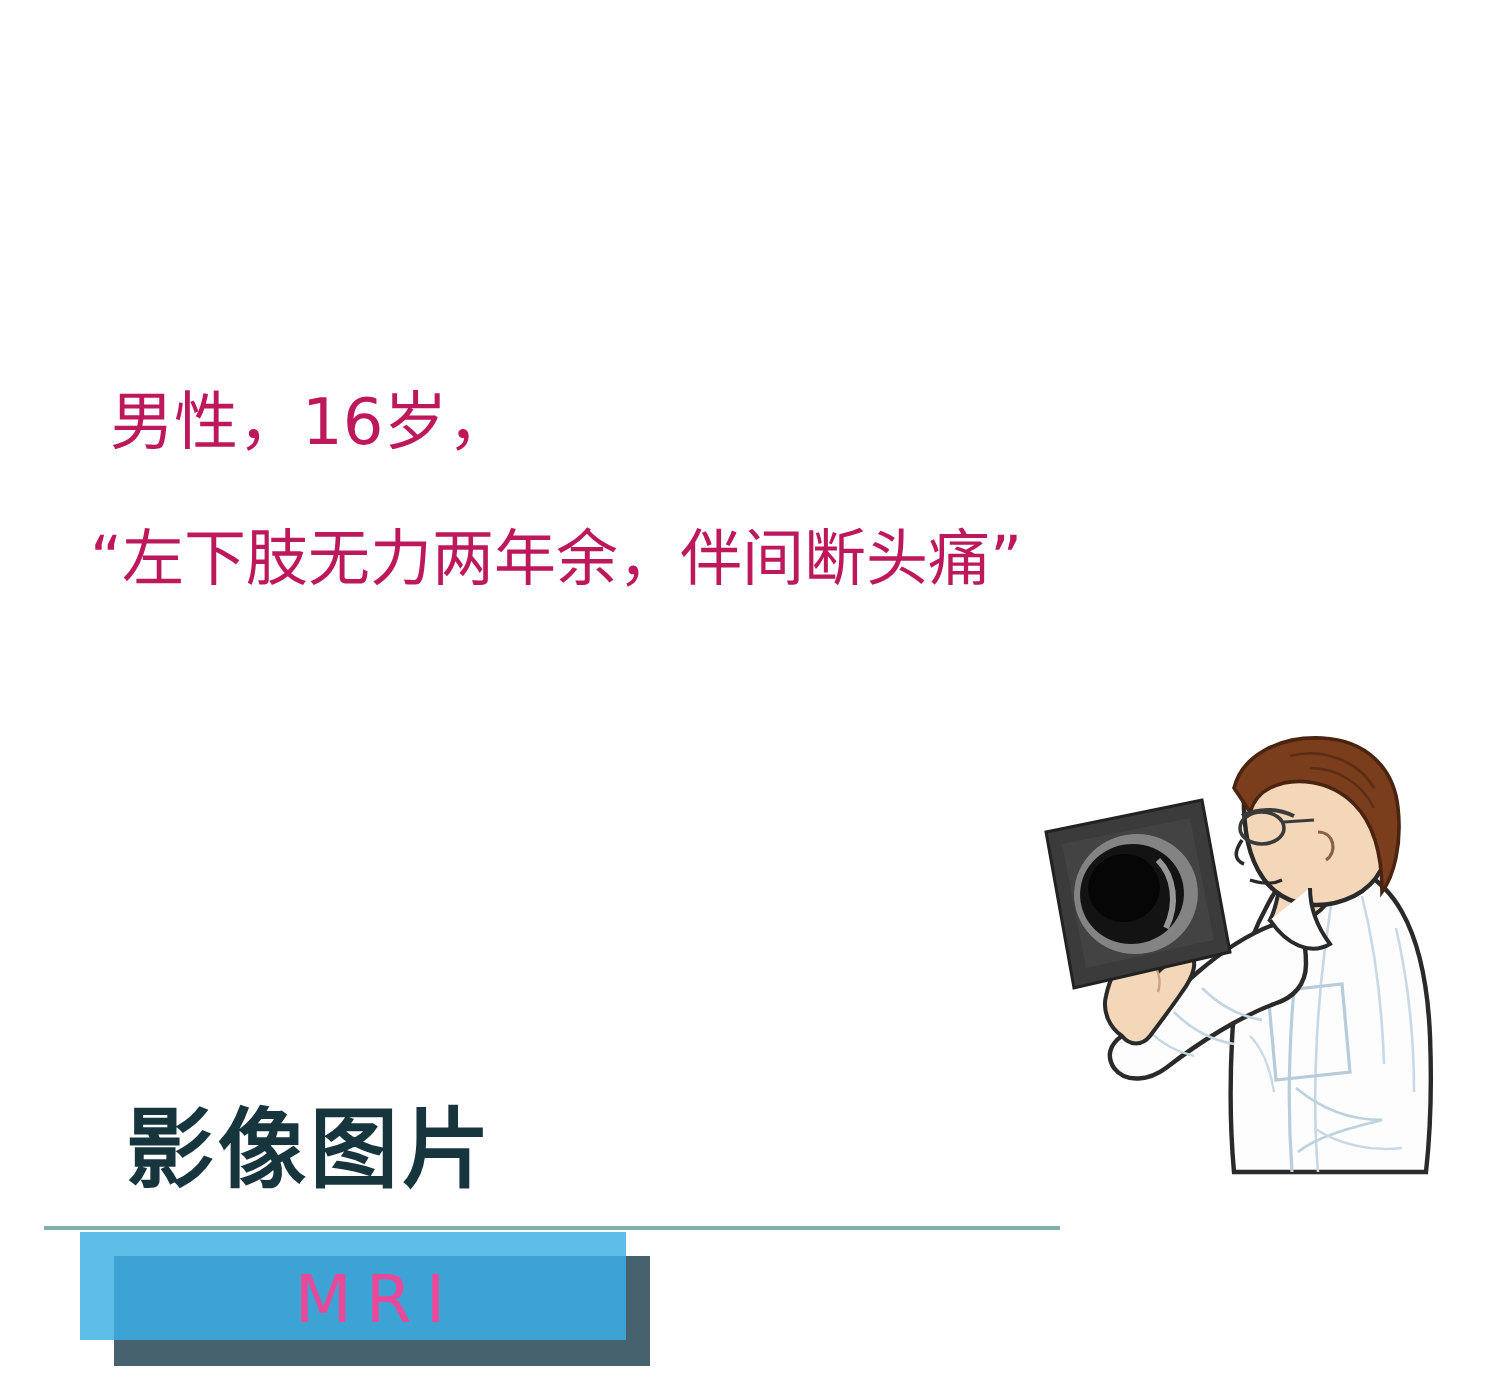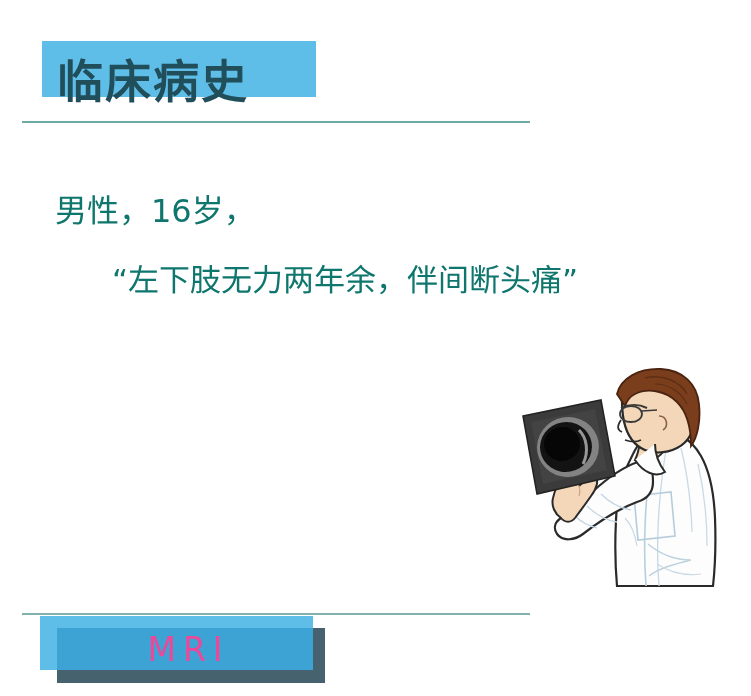--- a/index.html
+++ b/index.html
@@ -66,31 +66,31 @@
   }
 
   
   #case-body {
     position: absolute;
     left: 0;
     top: 195px;
     width: 700px;
   }
   .case-line {
-    color: #0f766e;
+    color: #be185d;
     font-size: 32px;
     line-height: 1.0;
     white-space: nowrap;
   }
   #case-line-demographics {
     margin-left: 55px;
     margin-bottom: 38px;
   }
   #case-line-complaint {
-    margin-left: 112px;
+    margin-left: 45px;
     font-size: 31px;
   }
 
   
   #doctor-illustration {
     position: absolute;
     left: 505px;
     top: 368px;
     width: 246px;
     height: 260px;
@@ -161,25 +161,20 @@
     letter-spacing: 7px;
     font-weight: normal;
     text-indent: 7px;
   }
 </style>
 </head>
 <body>
 
 <div id="slide">
 
-  <div class="section-block" id="clinical-history-block">
-    <div class="heading-highlight" id="clinical-history-highlight"></div>
-    <div class="heading-text" id="clinical-history-title">临床病史</div>
-    <div class="heading-rule" id="clinical-history-rule"></div>
-  </div>
 
   <div id="case-body">
     <div class="case-line" id="case-line-demographics">男性，16岁，</div>
     <div class="case-line" id="case-line-complaint">“左下肢无力两年余，伴间断头痛”</div>
   </div>
 
   <div id="doctor-illustration">
     <svg viewBox="0 0 246 260" xmlns="http://www.w3.org/2000/svg">
 
       <g>
@@ -269,20 +264,21 @@
         <path d="M116 52 C112 58 112 62 117 64" fill="none" stroke="#2A2A2A" stroke-width="1.8"></path>
         <path d="M120 72 C126 74 132 74 136 72" fill="none" stroke="#2A2A2A" stroke-width="1.6"></path>
         <path d="M154 48 C162 48 164 58 158 62" fill="none" stroke="#8A6243" stroke-width="1.6"></path>
       </g>
 
       <path d="M130 92 C138 104 150 110 160 104 C154 96 150 86 150 76" fill="#FDFDFD" stroke="#2A2A2A" stroke-width="2"></path>
     </svg>
   </div>
 
   <div class="section-block" id="imaging-block">
+    <div class="heading-text" id="imaging-title">影像图片</div>
     <div id="imaging-rule"></div>
     <div id="mri-bar-shadow"></div>
     <div id="mri-bar-light"></div>
     <div id="mri-bar-overlap"></div>
     <div id="mri-label">MRI</div>
   </div>
 
 </div>
 
 </body></html>

